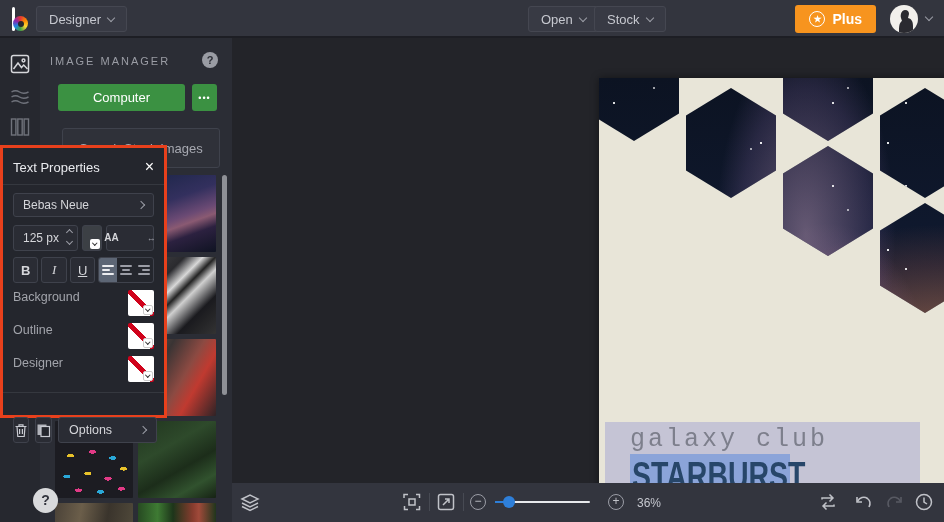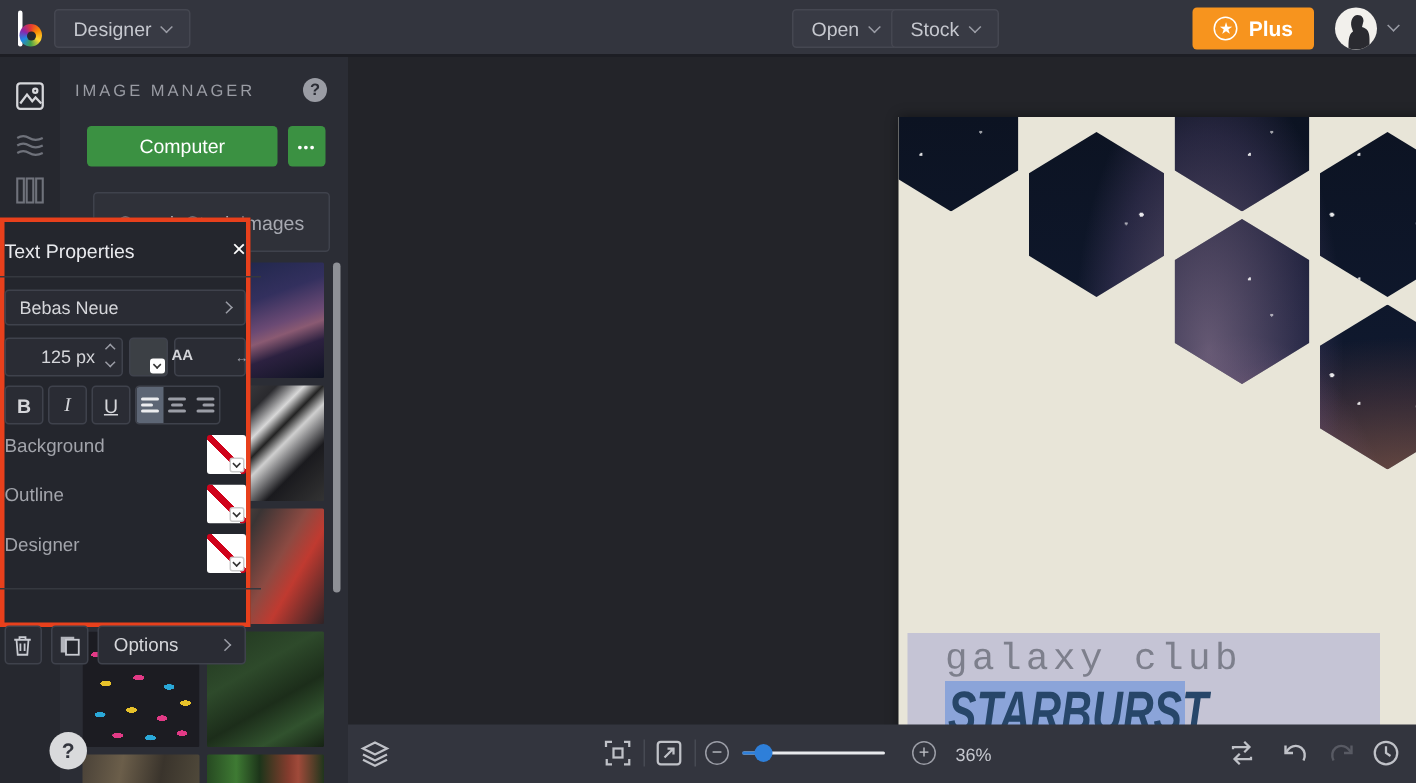--- a/index.html
+++ b/index.html
@@ -98,29 +98,29 @@
       radial-gradient(140px 240px at 52% 75%, rgba(226,190,205,.6), rgba(150,105,140,.3) 55%, transparent 78%),
       radial-gradient(260px 160px at 78% 62%, rgba(222,140,85,.55), rgba(160,90,70,.25) 55%, transparent 80%),
       linear-gradient(180deg,#0c1322 0%,#101a31 45%,#1b2038 62%,#342843 76%,#5e3a4d 88%,#201722 96%,#0e1018 100%);
     background-repeat: no-repeat,no-repeat, repeat,repeat,repeat,repeat, no-repeat,no-repeat,no-repeat,no-repeat;
     background-size: 440px 443px,440px 443px, 73px 83px,97px 61px,127px 107px,59px 47px,
                      440px 443px,440px 443px,440px 443px,440px 443px; }
   #text-selection { position:absolute; left:6px; top:344px; width:315px; height:97px;
     background:rgba(167,169,212,.55); z-index:8; cursor:move; }
   #subtitle-text { position:absolute; left:25px; top:3px; font-family:"Liberation Mono", monospace;
     font-size:25px; letter-spacing:3px; color:#7d7f8c; white-space:nowrap; }
-  #title-highlight { position:absolute; left:25px; top:32px; width:160px; height:44px; background:#8ba4d9;font-style:italic; }
+  #title-highlight { position:absolute; left:25px; top:32px; width:160px; height:44px; background:#8ba4d9; }
   #title-text { position:absolute; left:2px; top:0px; font-size:39px; font-weight:bold;
     color:#274669; line-height:44px; white-space:nowrap; transform:scaleX(.73);
     transform-origin:left center; letter-spacing:0px; }
 
   
   #tp-outline { position:absolute; left:0; top:145px; width:167px; height:273px;
     border:3px solid #e8401c; z-index:50; background:#24262d; }
-  #tp { position:absolute; inset:0; padding:8px 0; color:#c9cbd2; }
+  #tp { position:absolute; inset:0; padding:8px 10px; color:#c9cbd2; }
   #tp-header { display:flex; justify-content:space-between; align-items:center; height:22px; }
   #tp-title { font-size:13px; color:#e9eaee; }
   #tp-close { color:#fff; font-size:16px; cursor:pointer; line-height:16px; }
   .tp-div { height:1px; background:#35383f; margin:6px -10px 8px; }
   .tp-btn { border:1px solid #3f424c; border-radius:3px; background:#2a2c34; color:#d5d6da;
     display:flex; align-items:center; cursor:pointer;gap:28px; }
   #font-btn { height:24px; padding:0 9px; justify-content:space-between; font-size:12px; }
   #size-row { display:flex; gap:4px; margin-top:8px; height:26px; }
   #size-input { width:80px; position:relative; justify-content:flex-end; padding-right:18px; font-size:12px; }
   .stepper { position:absolute; right:5px; top:4px; display:flex; flex-direction:column; gap:4px; }

